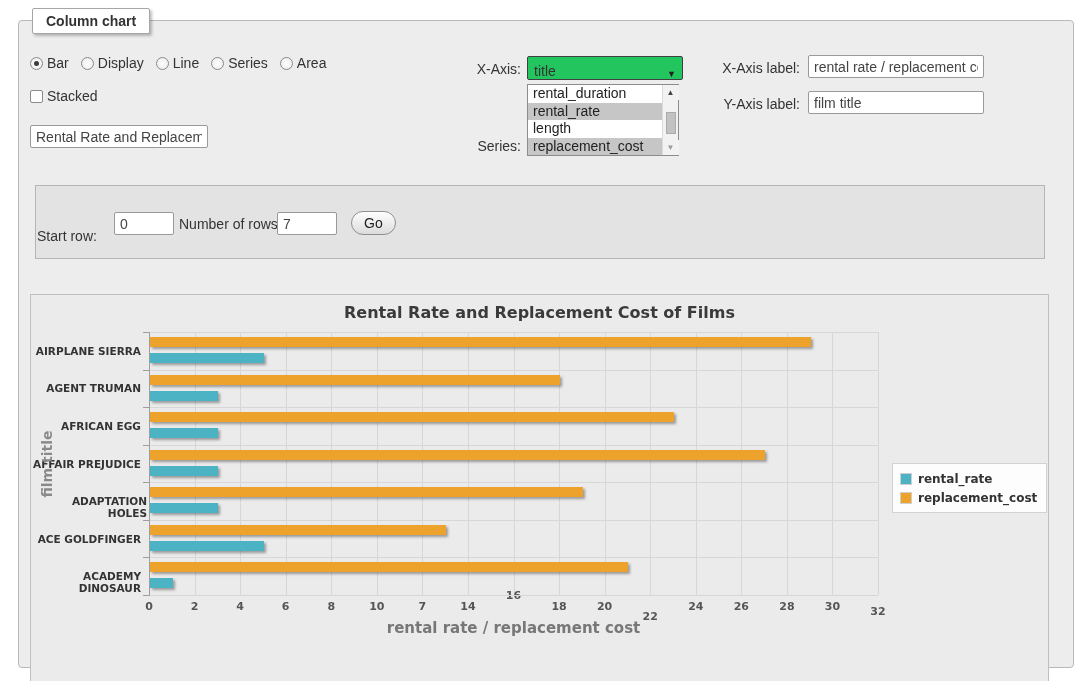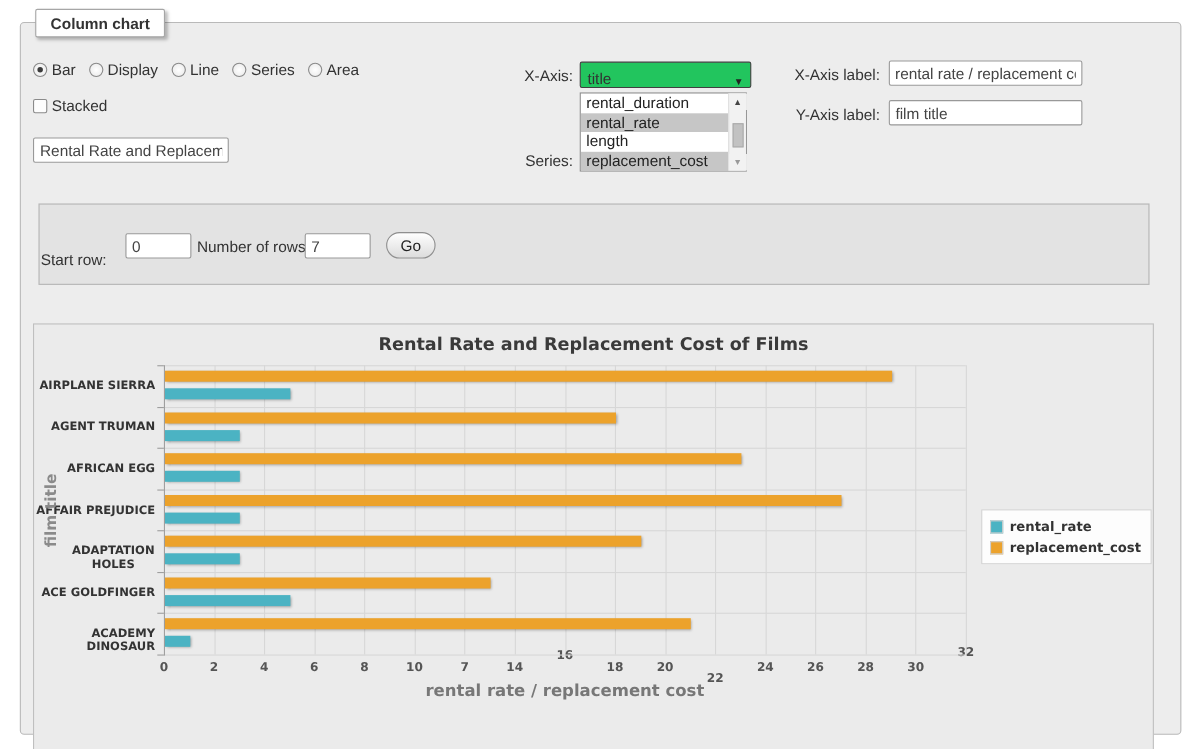--- a/index.html
+++ b/index.html
@@ -185,21 +185,21 @@
     <div class="abs xtick-lbl" style="left: 602.2px; top: 315px;">22</div>
     <div class="abs vgrid" style="left: 664.8px; top: 37px; height: 263px;"></div>
     <div class="abs xtick-lbl" style="left: 647.8px; top: 305px;">24</div>
     <div class="abs vgrid" style="left: 710.3px; top: 37px; height: 263px;"></div>
     <div class="abs xtick-lbl" style="left: 693.3px; top: 305px;">26</div>
     <div class="abs vgrid" style="left: 755.9px; top: 37px; height: 263px;"></div>
     <div class="abs xtick-lbl" style="left: 738.9px; top: 305px;">28</div>
     <div class="abs vgrid" style="left: 801.4px; top: 37px; height: 263px;"></div>
     <div class="abs xtick-lbl" style="left: 784.4px; top: 305px;">30</div>
     <div class="abs vgrid" style="left: 847px; top: 37px; height: 263px;"></div>
-    <div class="abs xtick-lbl" style="left: 830px; top: 291px;">32</div>
+    <div class="abs xtick-lbl" style="left: 830px; top: 310px;">32</div>
     <div class="abs hgrid" style="left: 118px; top: 37px; width: 729px;"></div>
     <div class="abs ytick" style="left: 112px; top: 37px;"></div>
     <div class="abs hgrid" style="left: 118px; top: 74.6px; width: 729px;"></div>
     <div class="abs ytick" style="left: 112px; top: 74.6px;"></div>
     <div class="abs hgrid" style="left: 118px; top: 112.1px; width: 729px;"></div>
     <div class="abs ytick" style="left: 112px; top: 112.1px;"></div>
     <div class="abs hgrid" style="left: 118px; top: 149.7px; width: 729px;"></div>
     <div class="abs ytick" style="left: 112px; top: 149.7px;"></div>
     <div class="abs hgrid" style="left: 118px; top: 187.3px; width: 729px;"></div>
     <div class="abs ytick" style="left: 112px; top: 187.3px;"></div>
@@ -207,21 +207,21 @@
     <div class="abs ytick" style="left: 112px; top: 224.9px;"></div>
     <div class="abs hgrid" style="left: 118px; top: 262.4px; width: 729px;"></div>
     <div class="abs ytick" style="left: 112px; top: 262.4px;"></div>
     <div class="abs hgrid" style="left: 118px; top: 300px; width: 729px;"></div>
     <div class="abs ytick" style="left: 112px; top: 300px;"></div>
     <div class="abs axisline" style="left: 118px; top: 37px; height: 264px;"></div>
     <div class="abs cat-lbl" style="left: 2px; top: 49.8px;">AIRPLANE SIERRA</div>
     <div class="abs cat-lbl" style="left: 2px; top: 87.4px;">AGENT TRUMAN</div>
     <div class="abs cat-lbl" style="left: 2px; top: 124.9px;">AFRICAN EGG</div>
     <div class="abs cat-lbl" style="left: 2px; top: 162.5px;">AFFAIR PREJUDICE</div>
-    <div class="abs cat-lbl" style="left: 18px; top: 200.1px; text-align: center;">ADAPTATION HOLES</div>
+    <div class="abs cat-lbl" style="left: 8px; top: 200.1px;">ADAPTATION HOLES</div>
     <div class="abs cat-lbl" style="left: 2px; top: 237.6px;">ACE GOLDFINGER</div>
     <div class="abs cat-lbl" style="left: 2px; top: 275.2px;">ACADEMY DINOSAUR</div>
     <div class="abs bar" style="left: 119px; top: 42px; width: 660.7px; background: rgb(236, 162, 43);"></div>
     <div class="abs bar" style="left: 119px; top: 79.6px; width: 410.1px; background: rgb(236, 162, 43);"></div>
     <div class="abs bar" style="left: 119px; top: 117.1px; width: 524px; background: rgb(236, 162, 43);"></div>
     <div class="abs bar" style="left: 119px; top: 154.7px; width: 615.1px; background: rgb(236, 162, 43);"></div>
     <div class="abs bar" style="left: 119px; top: 192.3px; width: 432.8px; background: rgb(236, 162, 43);"></div>
     <div class="abs bar" style="left: 119px; top: 229.9px; width: 296.2px; background: rgb(236, 162, 43);"></div>
     <div class="abs bar" style="left: 119px; top: 267.4px; width: 478.4px; background: rgb(236, 162, 43);"></div>
     <div class="abs bar" style="left: 119px; top: 58px; width: 113.9px; background: rgb(75, 179, 195);"></div>

